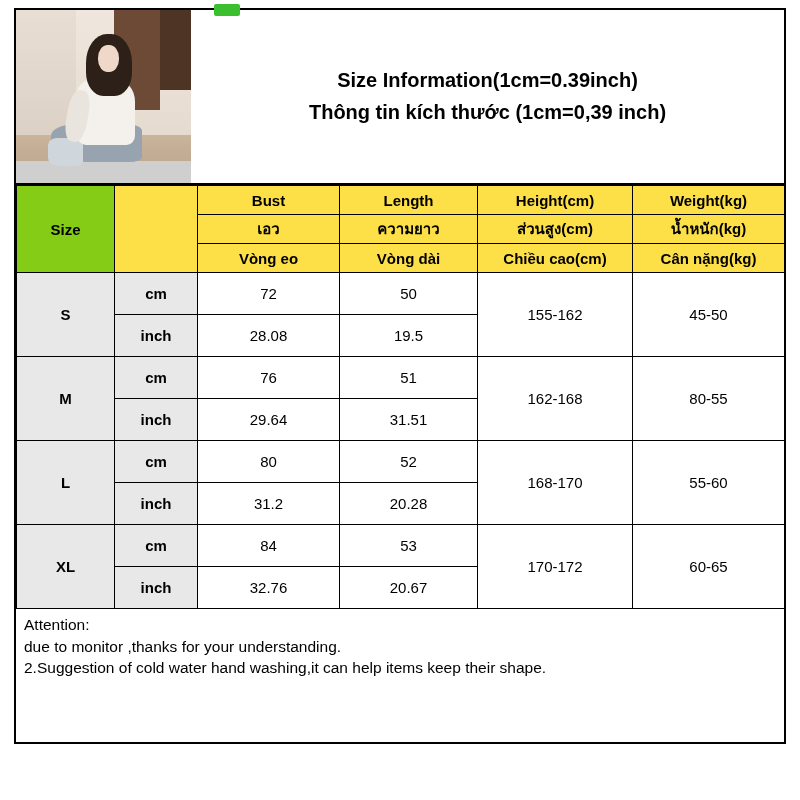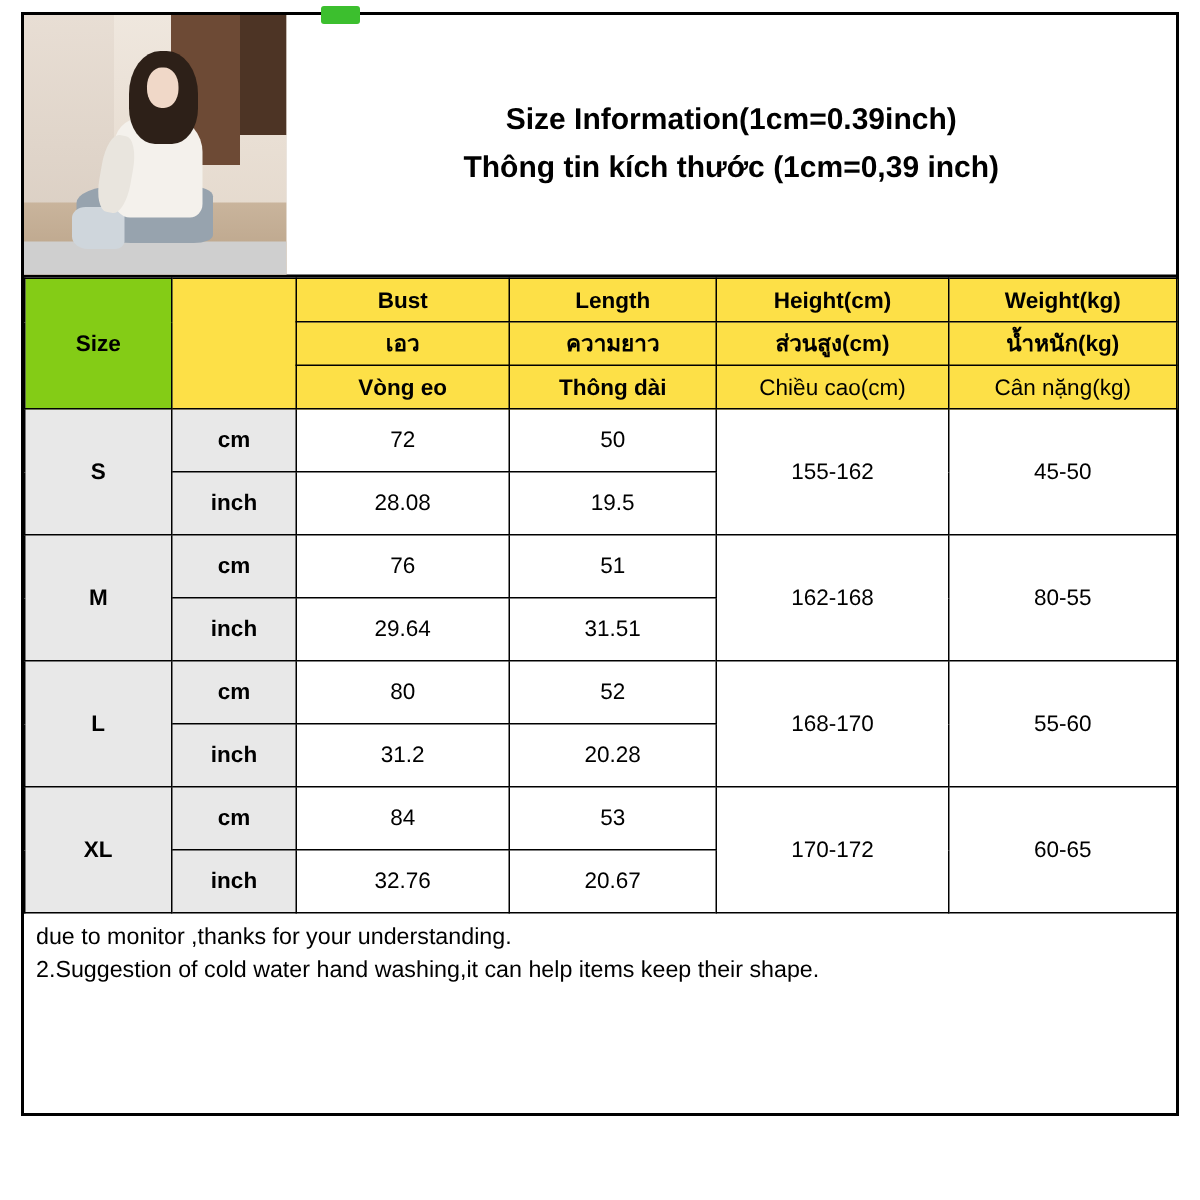--- a/index.html
+++ b/index.html
@@ -152,21 +152,21 @@
   .col-w     { width: 152px; }
 
   .head-row td { height: 29px; }
   .shade { background: #fde047; }
   .size-head-cell {
     font-size: 23px;
     font-weight: bold;
     background: #84cc16;
   }
   .hdr { font-weight: bold; font-size: 15px; }
-  .hdr-sm { font-weight: normal; font-size: 14px; }
+  .hdr-sm { font-weight: bold; font-size: 14px; }
   .size-label {
     font-size: 19px;
     font-weight: bold;
     background: #e8e8e8;
   }
   .unit-cell {
     font-weight: bold;
     font-size: 15px;
     background: #e8e8e8;
     margin-top: 40px;
@@ -229,21 +229,21 @@
           <td class="shade hdr">Weight(kg)</td>
         </tr>
         <tr class="head-row">
           <td class="shade hdr">เอว</td>
           <td class="shade hdr">ความยาว</td>
           <td class="shade hdr">ส่วนสูง(cm)</td>
           <td class="shade hdr">น้ำหนัก(kg)</td>
         </tr>
         <tr class="head-row">
           <td class="shade hdr">Vòng eo</td>
-          <td class="shade hdr">Thông dài</td>
+          <td class="shade hdr">Vòng dài</td>
           <td class="shade hdr-sm">Chiều cao(cm)</td>
           <td class="shade hdr-sm">Cân nặng(kg)</td>
         </tr>
 
         <tr class="data-row">
           <td class="size-label" rowspan="2">S</td>
           <td class="unit-cell">cm</td>
           <td>72</td>
           <td>50</td>
           <td class="hw-cell" rowspan="2">155-162</td>
@@ -293,18 +293,19 @@
         </tr>
         <tr class="data-row">
           <td class="unit-cell">inch</td>
           <td>32.76</td>
           <td>20.67</td>
         </tr>
       </tbody>
     </table>
 
     <div class="attention">
+      <p>Attention:</p>
       <p>due to monitor ,thanks for your understanding.</p>
       <p>2.Suggestion of cold water hand washing,it can help items keep their shape.</p>
     </div>
 
   </div>
 </div>
 
 </body></html>

